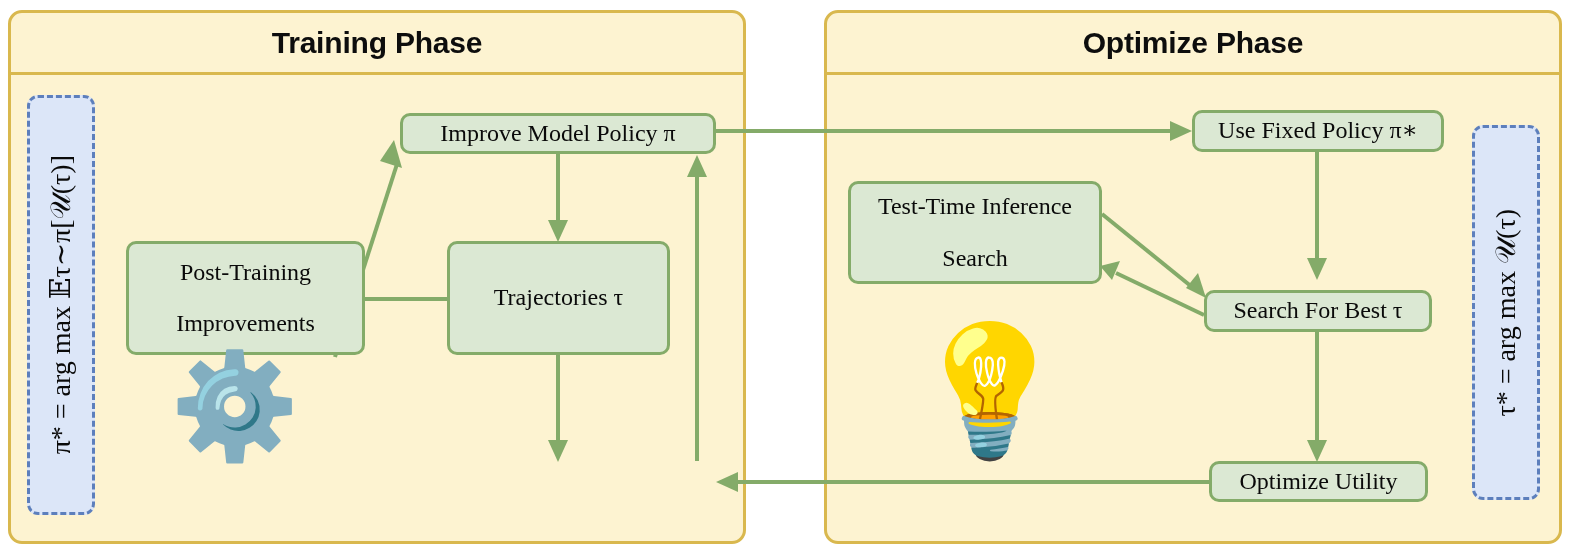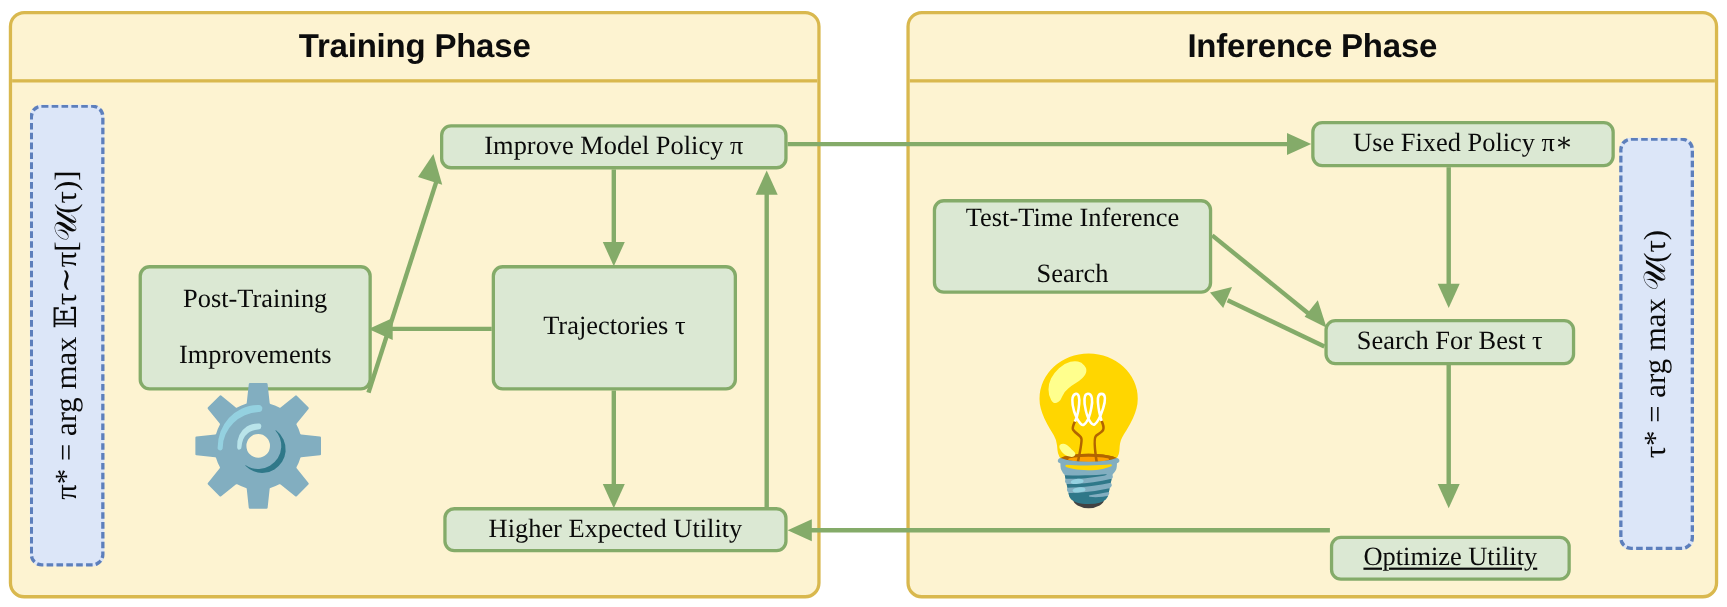--- a/index.html
+++ b/index.html
@@ -67,28 +67,28 @@
     font-size: 24px;
     line-height: 1.05;
     text-align: left;
     z-index: 4;
   }
   .node .ln { display: block; }
   .node .ln + .ln { margin-top: 26px; }
 
   
   #node-improve-policy  { left: 400px; top: 113px; width: 316px; height: 41px; }
-  #node-post-training   { left: 126px; top: 241px; width: 212px; height: 114px; }
+  #node-post-training   { left: 126px; top: 241px; width: 239px; height: 114px; }
   #node-generate-traj   { left: 447px; top: 241px; width: 223px; height: 114px; }
   #node-higher-utility  { left: 403px; top: 461px; width: 313px; height: 41px; }
 
-  #node-use-fixed-policy{ left: 1192px; top: 110px; width: 276px; height: 42px; }
-  #node-ttis            { left: 848px; top: 181px; width: 254px; height: 86px; }
+  #node-use-fixed-policy{ left: 1192px; top: 110px; width: 252px; height: 42px; }
+  #node-ttis            { left: 848px; top: 181px; width: 254px; height: 103px; }
   #node-search-best     { left: 1204px; top: 290px; width: 228px; height: 42px; }
-  #node-optimize-util   { left: 1209px; top: 487px; width: 219px; height: 41px; text-decoration: underline; }
+  #node-optimize-util   { left: 1209px; top: 461px; width: 219px; height: 41px; }
 
   
   .formula-box {
     position: absolute;
     background: #dce6f8;
     border: 3px dashed #5d7fbc;
     border-radius: 11px;
     box-sizing: border-box;
     display: flex;
     align-items: center;
@@ -138,21 +138,21 @@
 <div id="canvas">
 
   <div class="panel" id="panel-training">
     <div class="panel-header">
       <span class="panel-title">Training Phase</span>
     </div>
   </div>
 
   <div class="panel" id="panel-inference">
     <div class="panel-header">
-      <span class="panel-title">Inference Phase</span>
+      <span class="panel-title">Optimize Phase</span>
     </div>
   </div>
 
   <svg id="arrows" viewBox="0 0 1570 552" xmlns="http://www.w3.org/2000/svg">
 
     <g>
       <path class="arrow-path" d="M 558 154 L 558 228"></path>
       <polygon class="arrow-head" points="558,242 548,220 568,220"></polygon>
     </g>
 
@@ -213,23 +213,20 @@
 
   <div class="node" id="node-post-training">
     <span class="ln">Post-Training</span>
     <span class="ln">Improvements</span>
   </div>
 
   <div class="node" id="node-generate-traj">
     <span class="ln">Trajectories τ</span>
   </div>
 
-  <div class="node" id="node-higher-utility">
-    <span class="ln">Higher Expected Utility</span>
-  </div>
 
   <div class="node" id="node-use-fixed-policy">
     <span class="ln">Use Fixed Policy π∗</span>
   </div>
 
   <div class="node" id="node-ttis">
     <span class="ln">Test-Time Inference</span>
     <span class="ln">Search</span>
   </div>
 

